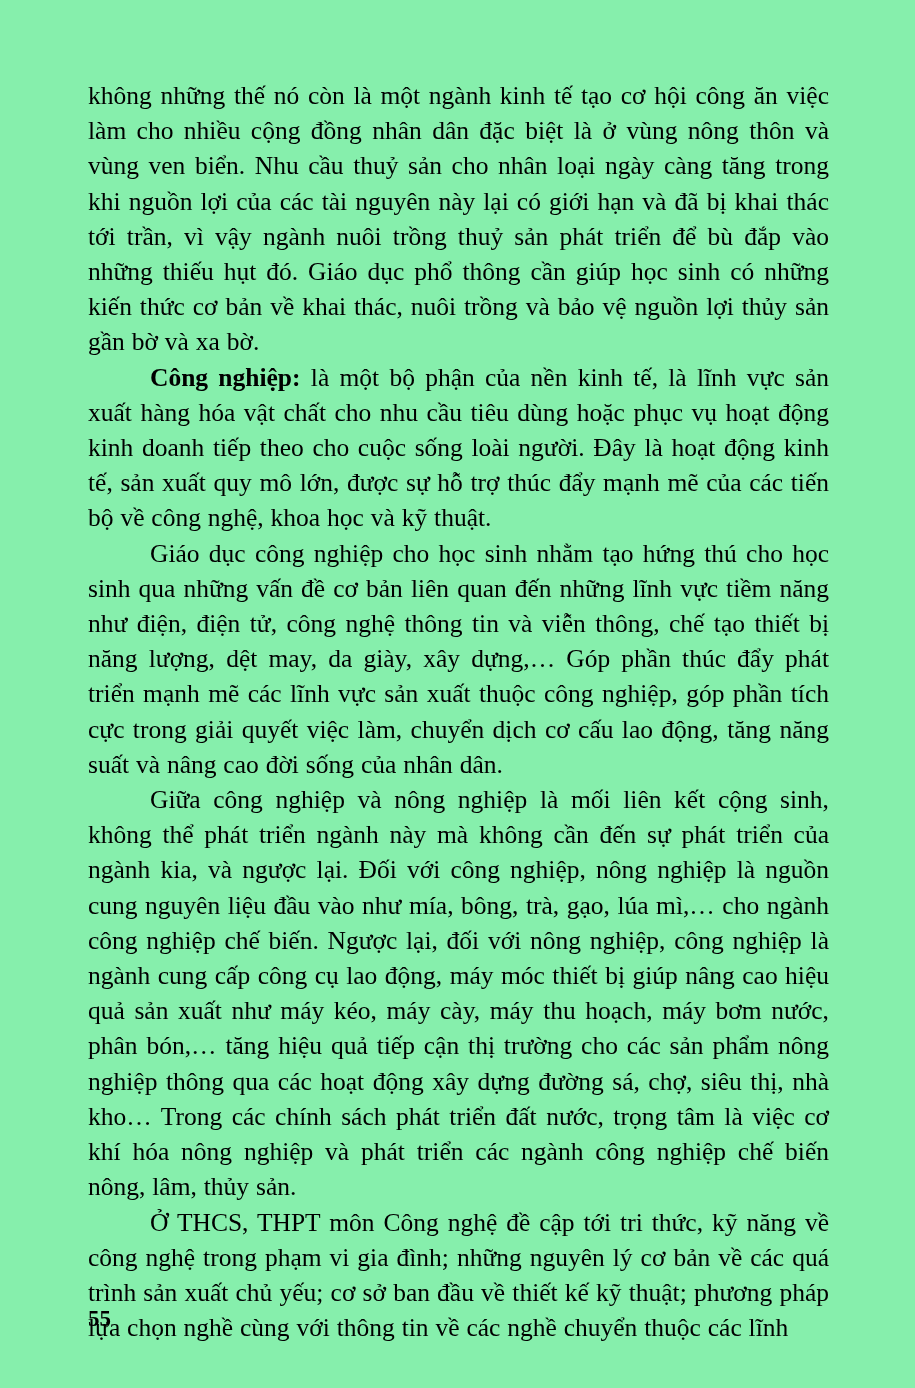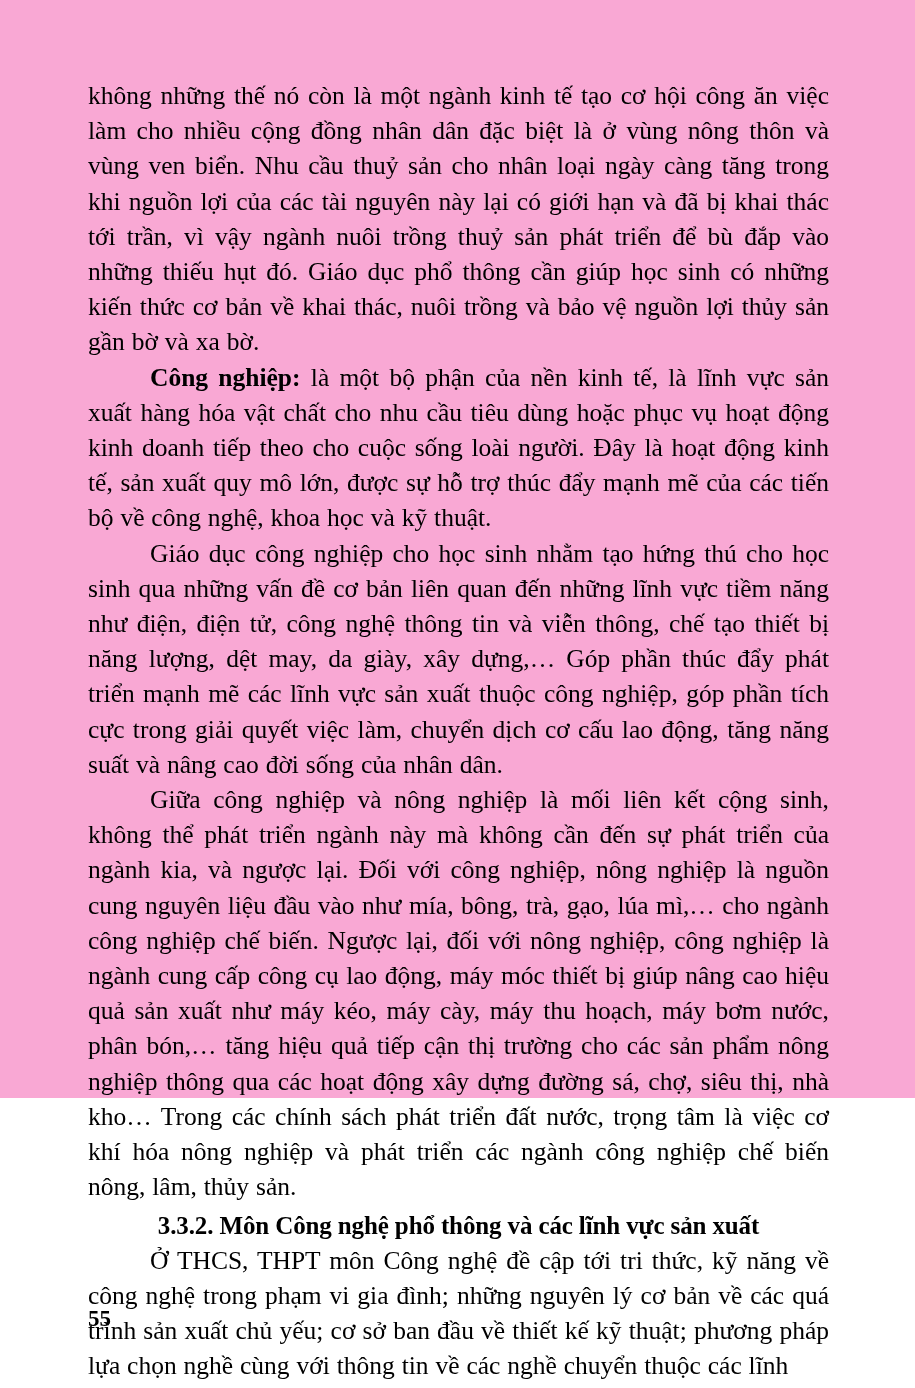--- a/index.html
+++ b/index.html
@@ -14,22 +14,22 @@
     position: relative;
     font-family: "Liberation Serif", "DejaVu Serif", serif;
     color: #000000;
     overflow: hidden;
   }
   .page {
     position: absolute;
     left: 0;
     top: 0;
     width: 915px;
-    height: 1098px;
-    background: #f9a8d4;
+    height: 1388px;
+    background: #86efac;
   }
   .text-column {
     position: absolute;
     left: 88px;
     top: 78px;
     width: 741px;
   }
   p.body-par {
     margin: 0;
     font-size: 25.5px;
@@ -77,21 +77,20 @@
   <div class="text-column">
 
     <p class="body-par no-indent">không những thế nó còn là một ngành kinh tế tạo cơ hội công ăn việc làm cho nhiều cộng đồng nhân dân đặc biệt là ở vùng nông thôn và vùng ven biển. Nhu cầu thuỷ sản cho nhân loại ngày càng tăng trong khi nguồn lợi của các tài nguyên này lại có giới hạn và đã bị khai thác tới trần, vì vậy ngành nuôi trồng thuỷ sản phát triển để bù đắp vào những thiếu hụt đó. Giáo dục phổ thông cần giúp học sinh có những kiến thức cơ bản về khai thác, nuôi trồng và bảo vệ nguồn lợi thủy sản gần bờ và xa bờ.</p>
 
     <p class="body-par"><span class="lead-bold">Công nghiệp:</span><span> là một bộ phận của nền kinh tế, là lĩnh vực sản xuất hàng hóa vật chất cho nhu cầu tiêu dùng hoặc phục vụ hoạt động kinh doanh tiếp theo cho cuộc sống loài người. Đây là hoạt động kinh tế, sản xuất quy mô lớn, được sự hỗ trợ thúc đẩy mạnh mẽ của các tiến bộ về công nghệ, khoa học và kỹ thuật.</span></p>
 
     <p class="body-par">Giáo dục công nghiệp cho học sinh nhằm tạo hứng thú cho học sinh qua những vấn đề cơ bản liên quan đến những lĩnh vực tiềm năng như điện, điện tử, công nghệ thông tin và viễn thông, chế tạo thiết bị năng lượng, dệt may, da giày, xây dựng,… Góp phần thúc đẩy phát triển mạnh mẽ các lĩnh vực sản xuất thuộc công nghiệp, góp phần tích cực trong giải quyết việc làm, chuyển dịch cơ cấu lao động, tăng năng suất và nâng cao đời sống của nhân dân.</p>
 
     <p class="body-par">Giữa công nghiệp và nông nghiệp là mối liên kết cộng sinh, không thể phát triển ngành này mà không cần đến sự phát triển của ngành kia, và ngược lại. Đối với công nghiệp, nông nghiệp là nguồn cung nguyên liệu đầu vào như mía, bông, trà, gạo, lúa mì,… cho ngành công nghiệp chế biến. Ngược lại, đối với nông nghiệp, công nghiệp là ngành cung cấp công cụ lao động, máy móc thiết bị giúp nâng cao hiệu quả sản xuất như máy kéo, máy cày, máy thu hoạch, máy bơm nước, phân bón,… tăng hiệu quả tiếp cận thị trường cho các sản phẩm nông nghiệp thông qua các hoạt động xây dựng đường sá, chợ, siêu thị, nhà kho… Trong các chính sách phát triển đất nước, trọng tâm là việc cơ khí hóa nông nghiệp và phát triển các ngành công nghiệp chế biến nông, lâm, thủy sản.</p>
 
-    <h2 class="section-heading">3.3.2. Môn Công nghệ phổ thông và các lĩnh vực sản xuất</h2>
 
     <p class="body-par">Ở THCS, THPT môn Công nghệ đề cập tới tri thức, kỹ năng về công nghệ trong phạm vi gia đình; những nguyên lý cơ bản về các quá trình sản xuất chủ yếu; cơ sở ban đầu về thiết kế kỹ thuật; phương pháp lựa chọn nghề cùng với thông tin về các nghề chuyển thuộc các lĩnh</p>
 
   </div>
 
   <div class="page-number">55</div>
 
 </div>
 
 </body></html>

